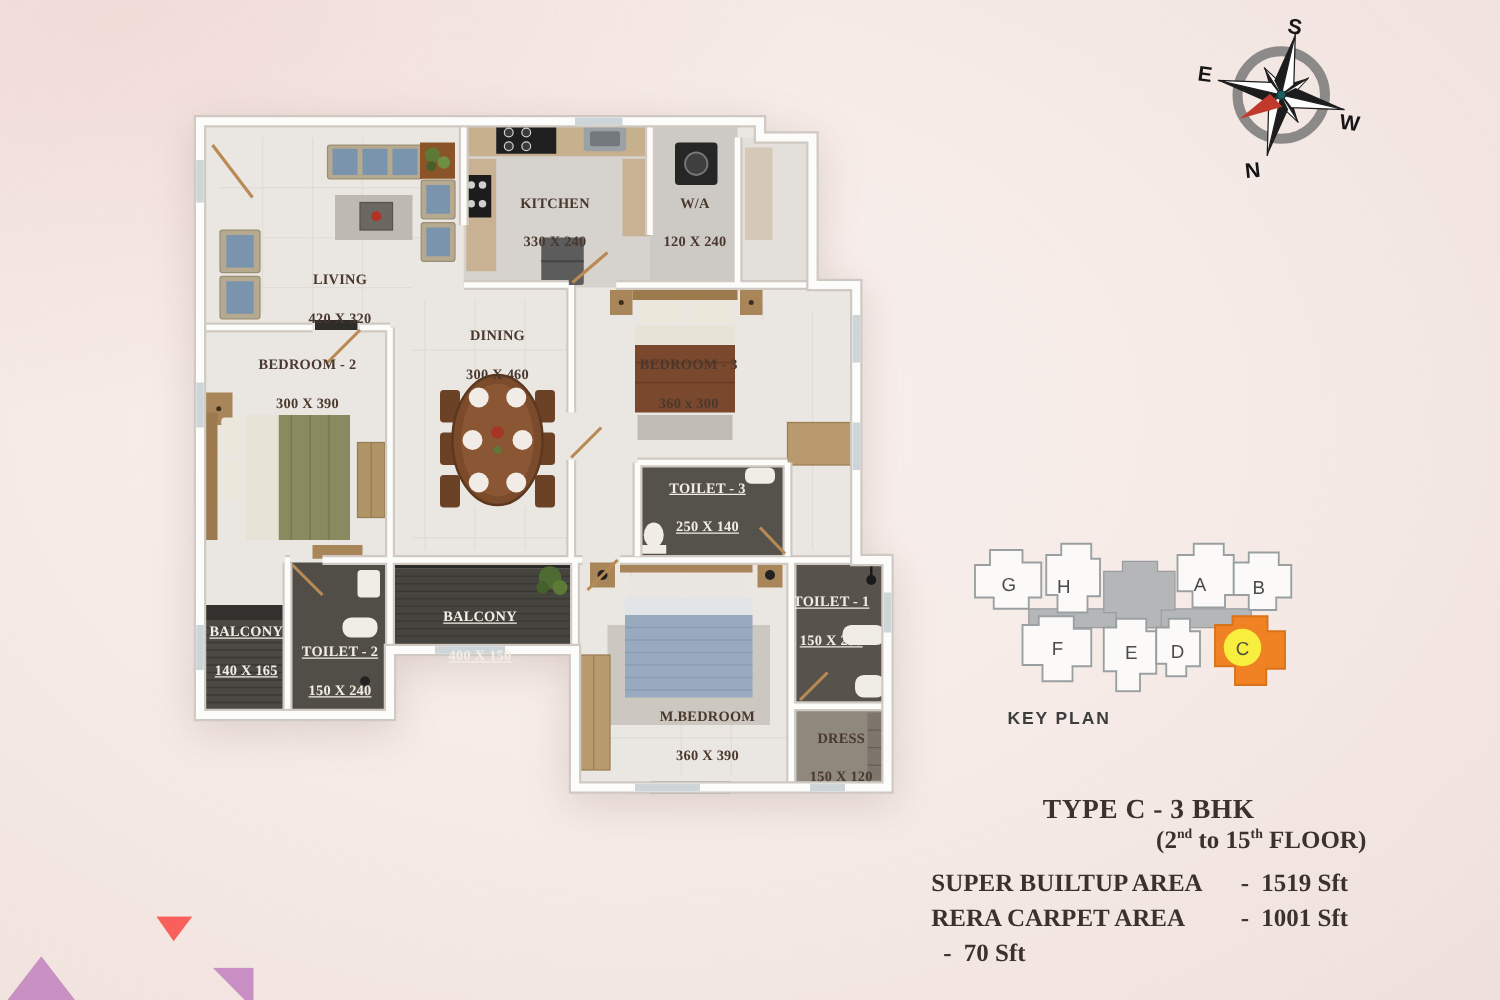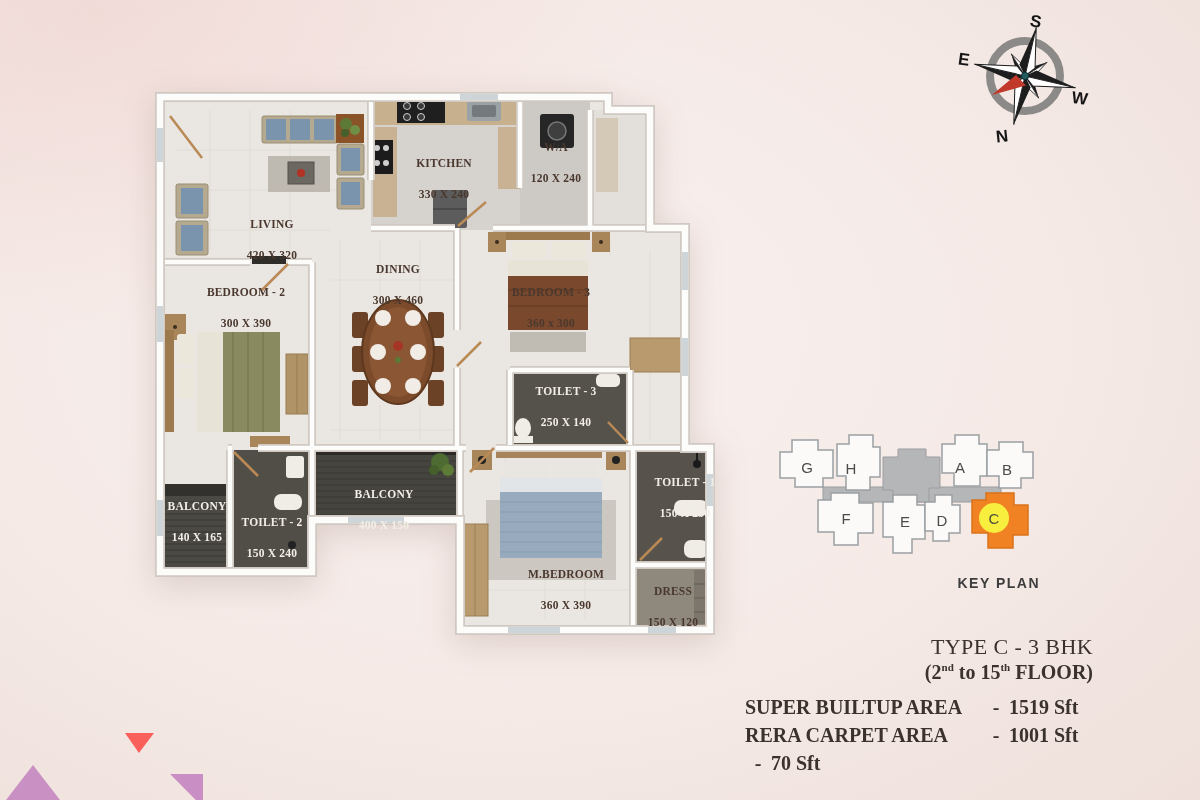--- a/index.html
+++ b/index.html
@@ -9,30 +9,30 @@
       radial-gradient(900px 520px at 8% 2%, rgba(238,209,206,.55) 0%, rgba(238,209,206,0) 60%),
       radial-gradient(1100px 750px at 42% 42%, #f9f0ed 0%, #f5eae6 48%, #f0e2dd 80%, #ecdcd7 100%);
     font-family:"Liberation Serif","DejaVu Serif",serif;
   }
   .plan-svg{position:absolute;left:150px;top:88px;filter:drop-shadow(0 8px 16px rgba(120,90,80,.20));}
   .rlabel{
     position:absolute;transform:translate(-50%,-50%);text-align:center;white-space:nowrap;
     font:700 11.5px/15px "Liberation Serif","DejaVu Serif",serif;color:#4a382e;letter-spacing:.2px;
   }
   .rlabel span{display:block;margin-top:16px;}
-  .rlabel.light{color:#f2eee6;}
+  .rlabel.light{color:#f2eee6;text-decoration:underline;}
   .compass-svg{position:absolute;left:950px;top:5px;}
   .keyplan{position:absolute;left:770px;top:428px;width:270px;}
   .keyplan-title{
-    margin-top:16px;padding-left:36px;text-align:right;
+    margin-top:6px;padding-left:36px;text-align:left;
     font:700 14px/18px "Liberation Sans","DejaVu Sans",sans-serif;
     color:#3d3d3d;letter-spacing:1.5px;
   }
   .info{position:absolute;left:745px;top:634px;width:348px;color:#3b322d;}
-  .info-title{font-size:22px;font-weight:400;text-align:right;letter-spacing:.4px;}
+  .info-title{font-size:22px;font-weight:700;text-align:center;letter-spacing:.4px;}
   .info-floor{font-size:20px;font-weight:600;text-align:right;margin-top:1px;}
   .info-floor sup{font-size:11px;}
   .area-table{margin-top:9px;font-size:20px;font-weight:700;}
   .area-row{display:flex;line-height:28px;}
   .area-label{width:238px;}
   .area-sep{width:26px;text-align:center;}
   .area-value{flex:1;}
   .tri{position:absolute;}
   .tri-red{left:125px;top:733px;width:29px;height:20px;background:#f9605b;clip-path:polygon(0 0,100% 0,48% 100%);}
   .tri-purple-big{left:6px;top:765px;width:54px;height:35px;background:#c890c3;clip-path:polygon(50% 0,0 100%,100% 100%);}
@@ -257,21 +257,21 @@
   </svg>
 
   <div class="rlabel" style="left:272px;top:232px">
     <span>LIVING</span>
     <span>420 X 320</span>
   </div>
   <div class="rlabel" style="left:444px;top:171px">
     <span>KITCHEN</span>
     <span>330 X 240</span>
   </div>
-  <div class="rlabel" style="left:556px;top:155px">
+  <div class="rlabel" style="left:556px;top:171px">
     <span>W/A</span>
     <span>120 X 240</span>
   </div>
   <div class="rlabel" style="left:246px;top:300px">
     <span>BEDROOM - 2</span>
     <span>300 X 390</span>
   </div>
   <div class="rlabel" style="left:398px;top:277px">
     <span>DINING</span>
     <span>300 X 460</span>
@@ -293,21 +293,21 @@
     <span>150 X 240</span>
   </div>
   <div class="rlabel light" style="left:384px;top:502px">
     <span>BALCONY</span>
     <span>400 X 150</span>
   </div>
   <div class="rlabel" style="left:566px;top:582px">
     <span>M.BEDROOM</span>
     <span>360 X 390</span>
   </div>
-  <div class="rlabel light" style="left:685px;top:490px">
+  <div class="rlabel light" style="left:665px;top:490px">
     <span>TOILET - 1</span>
     <span>150 X 250</span>
   </div>
   <div class="rlabel" style="left:673px;top:599px">
     <span>DRESS</span>
     <span>150 X 120</span>
   </div>
 
   <svg class="compass-svg" width="150" height="145" viewBox="0 0 150 145">
     <circle cx="75" cy="71" r="35" fill="none" stroke="#8c8a88" stroke-width="8"></circle>

